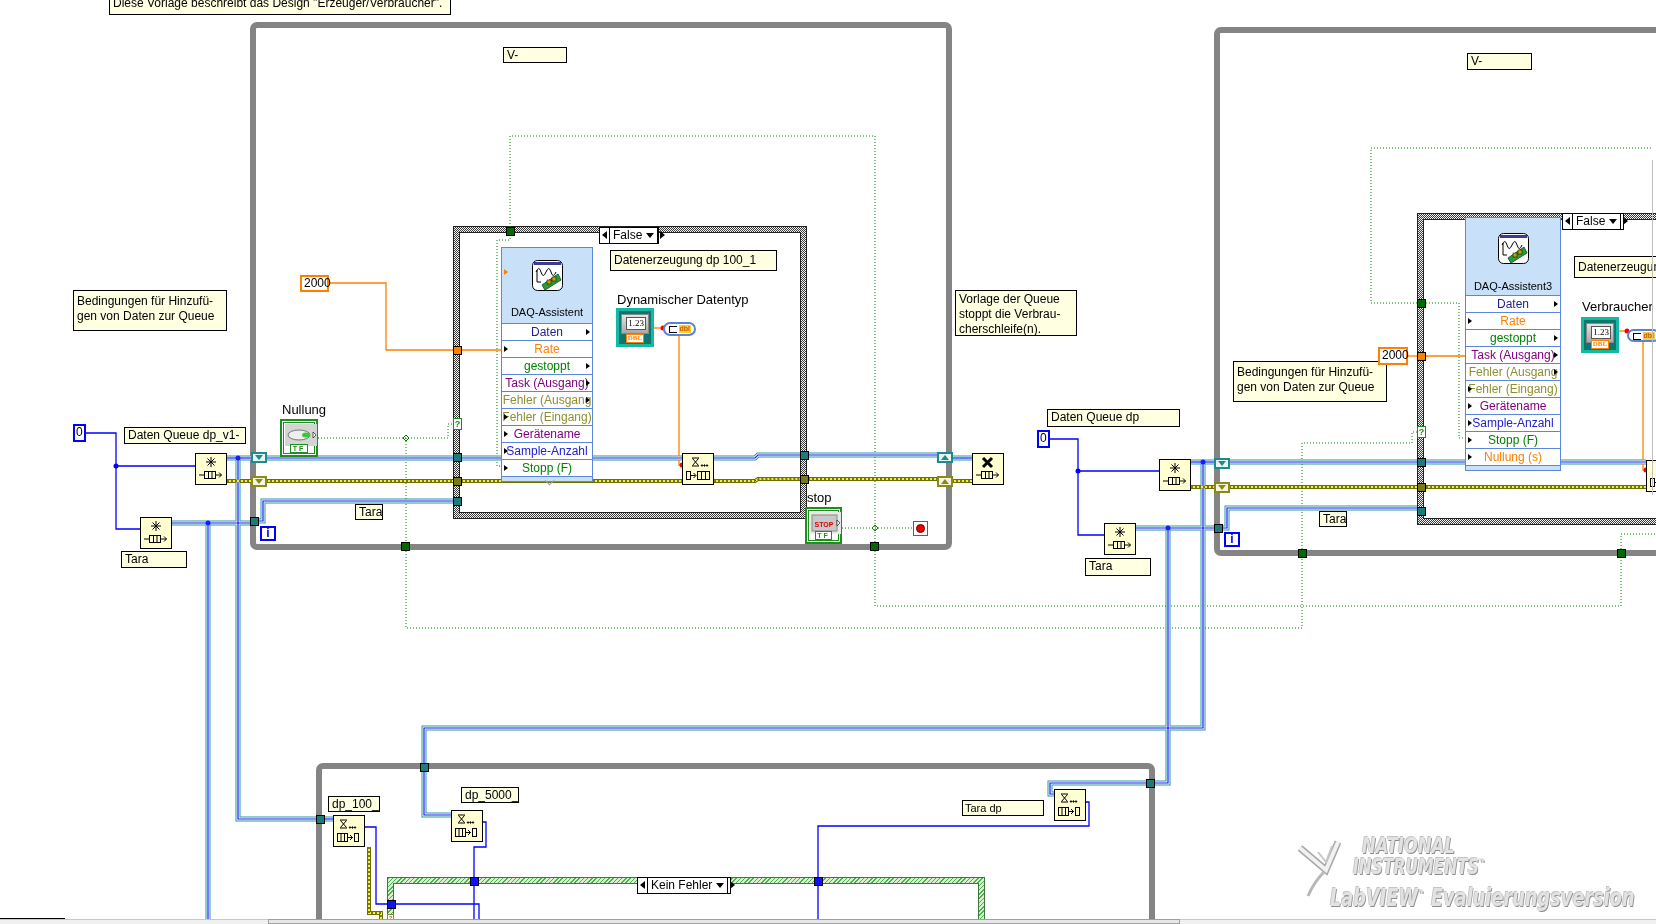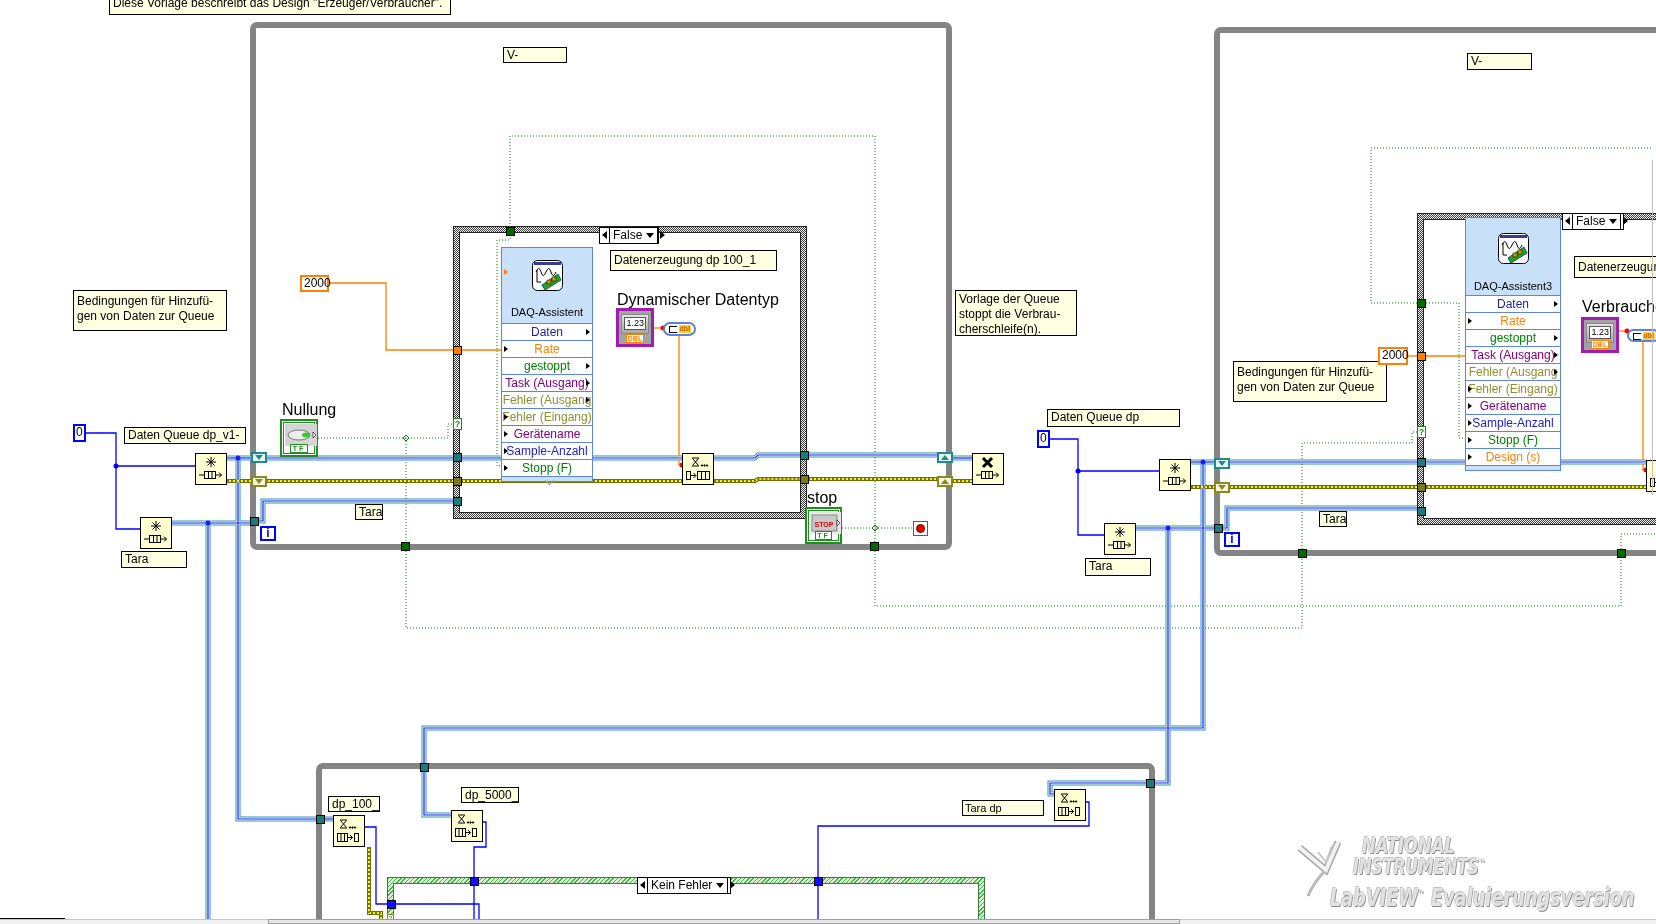--- a/index.html
+++ b/index.html
@@ -14,21 +14,21 @@
 #wires .q{stroke:#2a9a9e;stroke-width:5;}
 #wires .q-mid{stroke:#ffffff;stroke-width:3;}
 #wires .q-in{stroke:#1a1aff;stroke-width:1.2;}
 #wires .e{stroke:#6f6f00;stroke-width:4;}
 #wires .e-mid{stroke:#f2f230;stroke-width:2;}
 #wires .e-dash{stroke:#000;stroke-width:1;stroke-dasharray:2 2;}
 #wires .b{stroke:#0000ff;stroke-width:1.3;}
 #wires .o{stroke:#ff8000;stroke-width:1.3;}
 #wires .g{stroke:#008000;stroke-width:1;stroke-dasharray:1 2;}
 .note{position:absolute;box-sizing:border-box;background:#ffffe1;border:1px solid #000;padding:0 3px;line-height:15px;white-space:pre-line;font-size:12px;overflow:hidden;}
-.freelabel{position:absolute;line-height:14px;white-space:nowrap;font-size:16px;}
+.freelabel{position:absolute;line-height:14px;white-space:nowrap;font-size:13px;}
 .const{position:absolute;box-sizing:border-box;background:#fff;line-height:13px;padding:0 2px;font-size:12px;}
 .const.orange{border:2px solid #ff8000;}
 .const.blue{border:2px solid #0000ff;}
 .node{position:absolute;box-sizing:border-box;width:32px;height:32px;background:#ffffd2;border:1px solid #000;}
 .node svg{display:block;width:30px;height:30px;}
 .selector{position:absolute;box-sizing:border-box;display:flex;height:17px;border:1px solid #000;background:#fff;font-size:12px;line-height:15px;}
 .sel-arrow{width:9px;position:relative;flex:none;}
 .sel-arrow.dec{border-right:1px solid #000;}
 .sel-arrow.inc{border-left:1px solid #000;}
 .sel-arrow::after{content:"";position:absolute;top:3px;left:2px;border-top:4px solid transparent;border-bottom:4px solid transparent;}
@@ -48,21 +48,21 @@
 .shreg.olive{border-color:#8a8a1a;background:#f6f6e0;}
 .shreg .tri{position:absolute;left:2px;top:1px;width:0;height:0;border-left:4px solid transparent;border-right:4px solid transparent;border-top:5px solid #1f8a8a;}
 .shreg.up .tri{border-top:none;border-bottom:5px solid #1f8a8a;}
 .shreg.olive .tri{border-top-color:#8a8a1a;}
 .shreg.olive.up .tri{border-bottom-color:#8a8a1a;}
 .iter{position:absolute;box-sizing:border-box;width:16px;height:15px;border:2px solid #0000ff;background:#fff;color:#0000ff;font-weight:bold;text-align:center;line-height:11px;font-size:12px;}
 .bool{position:absolute;box-sizing:border-box;border:2px solid #1e8e1e;box-shadow:inset 0 0 0 1px #fff,inset 0 0 0 2px #1e8e1e;background:#fff;}
 .bool .face{position:absolute;left:3px;top:3px;}
 .bool .tf{position:absolute;left:8px;right:8px;bottom:2px;border:1px solid #1e8e1e;color:#1e8e1e;font-size:7px;line-height:7px;text-align:center;font-weight:bold;letter-spacing:2px;background:#fff;}
 .bool .stoptext{position:absolute;left:5px;top:12px;width:24px;color:#e00000;font-size:7px;line-height:8px;font-weight:bold;text-align:center;}
-.num-ind{position:absolute;box-sizing:border-box;border:3px solid #a21caf;background:#a3a3a3;}
+.num-ind{position:absolute;box-sizing:border-box;border:3px solid #14b8a6;background:#0f766e;font-family:Liberation Serif, serif;}
 .num-ind .num-face{position:absolute;left:2px;top:3px;right:2px;height:20px;background:linear-gradient(#e4e4e4,#a8a8a8);border:1px solid #888;box-sizing:border-box;}
 .num-ind .num-val{position:absolute;right:5px;top:6px;background:#fff;border:1px solid #555;font-size:9px;line-height:11px;padding:0 1px;}
 .num-ind .num-type{position:absolute;left:7px;bottom:1px;right:7px;border:1px solid #ff8000;color:#ff8000;font-size:7px;line-height:7px;text-align:center;background:#fff;font-weight:bold;}
 .conv{position:absolute;box-sizing:border-box;height:14px;width:33px;border:2px solid #5a82d8;border-radius:7px;background:#fff;}
 .conv .conv-glyph{position:absolute;left:4px;top:2px;width:7px;height:5px;border:1px solid #000;border-right:none;}
 .conv .conv-type{position:absolute;right:3px;top:1px;background:#ffcc33;color:#c06000;font-size:7px;line-height:8px;padding:0 1px;font-weight:bold;}
 .stopsign{position:absolute;box-sizing:border-box;width:15px;height:15px;border:1px solid #1a8a1a;background:#fff;}
 .stopsign .dot{position:absolute;left:2px;top:2px;width:9px;height:9px;border-radius:50%;background:#e00;border:1px solid #600;box-sizing:border-box;}
 .daq{position:absolute;box-sizing:border-box;background:#c9e1f8;border:1px solid #5b86dc;display:flex;flex-direction:column;}
 .daq-head{display:flex;flex-direction:column;align-items:center;flex:none;position:relative;}
@@ -545,21 +545,21 @@
     <div class="daq-rows">
         <div class="daq-row out" style="color: rgb(34, 34, 142);"><span class="term-arrow"></span><span>Daten</span></div>
         <div class="daq-row in" style="color: rgb(255, 127, 0);"><span class="term-arrow"></span><span>Rate</span></div>
         <div class="daq-row out" style="color: rgb(0, 128, 0);"><span class="term-arrow"></span><span>gestoppt</span></div>
         <div class="daq-row out" style="color: rgb(128, 0, 128);"><span class="term-arrow"></span><span>Task (Ausgang)</span></div>
         <div class="daq-row out" style="color: rgb(143, 143, 48);"><span class="term-arrow"></span><span>Fehler (Ausgang</span></div>
         <div class="daq-row in" style="color: rgb(143, 143, 48);"><span class="term-arrow"></span><span>Fehler (Eingang)</span></div>
         <div class="daq-row in" style="color: rgb(128, 0, 128);"><span class="term-arrow"></span><span>Gerätename</span></div>
         <div class="daq-row in" style="color: rgb(32, 32, 208);"><span class="term-arrow"></span><span>Sample-Anzahl</span></div>
         <div class="daq-row in" style="color: rgb(0, 128, 0);"><span class="term-arrow"></span><span>Stopp (F)</span></div>
-        <div class="daq-row in" style="color: rgb(255, 127, 0);"><span class="term-arrow"></span><span>Design (s)</span></div>
+        <div class="daq-row in" style="color: rgb(255, 127, 0);"><span class="term-arrow"></span><span>Nullung (s)</span></div>
       </div>
     <div class="daq-foot"></div>
   </div>
 
   <svg style="position:absolute;left:1296px;top:836px;" width="72" height="62" viewBox="0 0 72 62">
     <path d="M4 12 L30 34 L42 6" fill="none" stroke="#a8a8a8" stroke-width="7"></path>
     <path d="M4 12 L30 34 L42 6" fill="none" stroke="#f2f2f2" stroke-width="4"></path>
     <path d="M22 16 L30 26 L36 10" fill="none" stroke="#c8c8c8" stroke-width="2"></path>
     <path d="M28 36 Q18 46 12 60" fill="none" stroke="#b8b8b8" stroke-width="3"></path>
   </svg>

